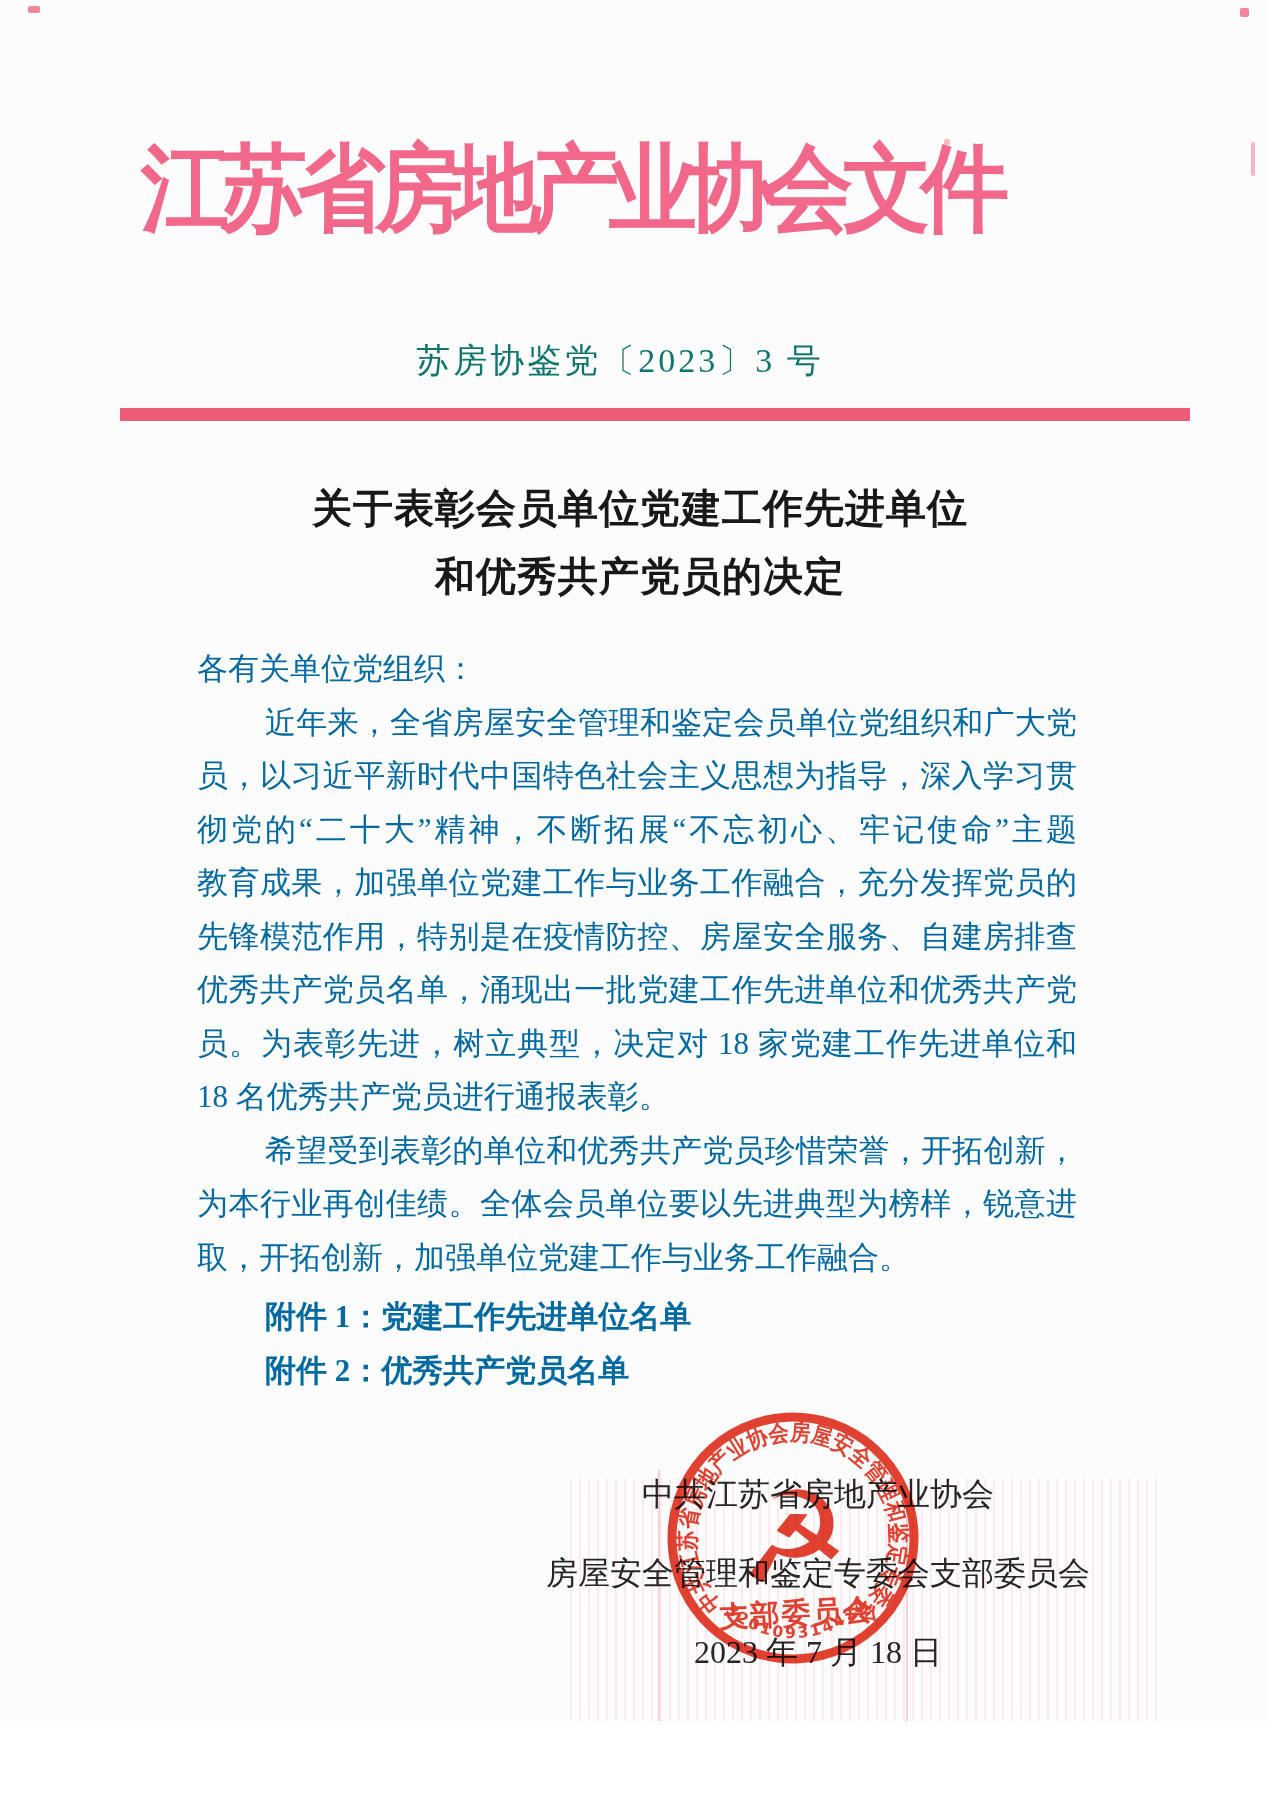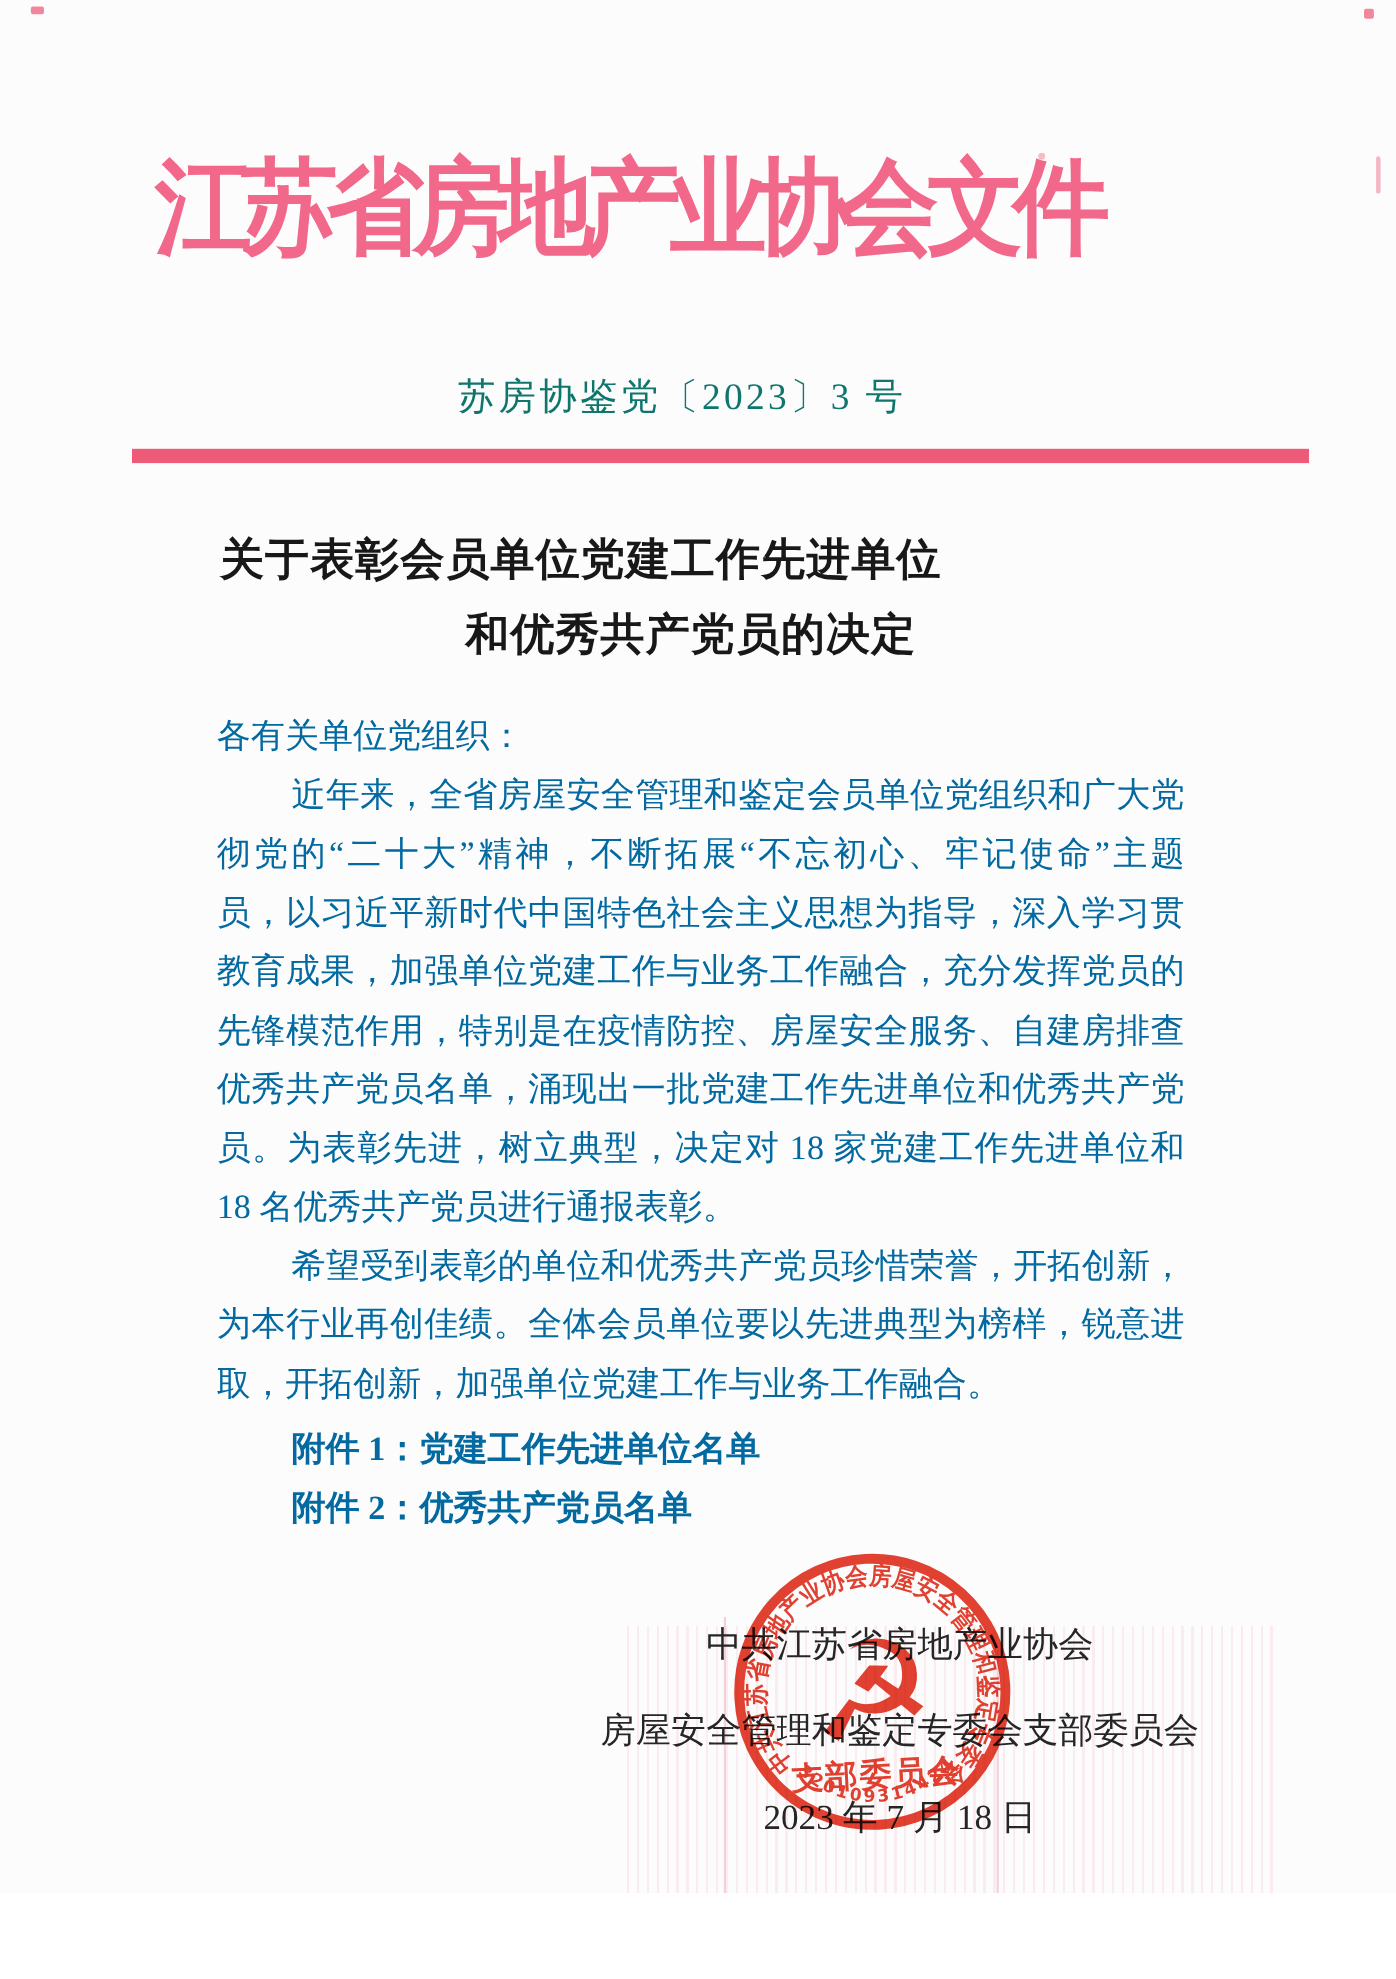--- a/index.html
+++ b/index.html
@@ -34,25 +34,25 @@
     font-size:34px;letter-spacing:3px;
     color:#0f766e;
   }
   .divider{
     position:absolute;left:120px;top:408px;width:1070px;height:13px;
     background:var(--divider_pink);
   }
   
   .doc-title-1{
     position:absolute;left:200px;top:481px;width:880px;
-    font-size:40px;font-weight:700;
+    text-align:center;font-size:40px;font-weight:700;
     letter-spacing:1px;color:#181818;
   }
   .doc-title-2{
-    position:absolute;left:188px;top:549px;width:880px;
+    position:absolute;left:200px;top:549px;width:880px;
     text-align:center;font-size:40px;font-weight:700;
     letter-spacing:1px;color:#181818;
   }
   
   .body-block{
     position:absolute;left:197px;top:642px;width:880px;
     font-size:31px;line-height:53.5px;
     color:#0369a1;
   }
   .body-block .line{min-height:53.5px;}
@@ -108,22 +108,22 @@
   <div class="org-title">江苏省房地产业协会文件</div>
   <div class="doc-number">苏房协鉴党〔2023〕3 号</div>
   <div class="divider"></div>
 
   <div class="doc-title-1">关于表彰会员单位党建工作先进单位</div>
   <div class="doc-title-2">和优秀共产党员的决定</div>
 
   <div class="body-block">
     <div class="line">各有关单位党组织：</div>
     <div class="line justify indent">近年来，全省房屋安全管理和鉴定会员单位党组织和广大党</div>
+    <div class="line justify">员，以习近平新时代中国特色社会主义思想为指导，深入学习贯</div>
     <div class="line justify">彻党的“二十大”精神，不断拓展“不忘初心、牢记使命”主题</div>
-    <div class="line justify">员，以习近平新时代中国特色社会主义思想为指导，深入学习贯</div>
     <div class="line justify">教育成果，加强单位党建工作与业务工作融合，充分发挥党员的</div>
     <div class="line justify">先锋模范作用，特别是在疫情防控、房屋安全服务、自建房排查</div>
     <div class="line justify">优秀共产党员名单，涌现出一批党建工作先进单位和优秀共产党</div>
     <div class="line justify">员。为表彰先进，树立典型，决定对 18 家党建工作先进单位和</div>
     <div class="line">18 名优秀共产党员进行通报表彰。</div>
     <div class="line justify indent">希望受到表彰的单位和优秀共产党员珍惜荣誉，开拓创新，</div>
     <div class="line justify">为本行业再创佳绩。全体会员单位要以先进典型为榜样，锐意进</div>
     <div class="line">取，开拓创新，加强单位党建工作与业务工作融合。</div>
     <div class="line att att-first">附件 1：党建工作先进单位名单</div>
     <div class="line att">附件 2：优秀共产党员名单</div>

